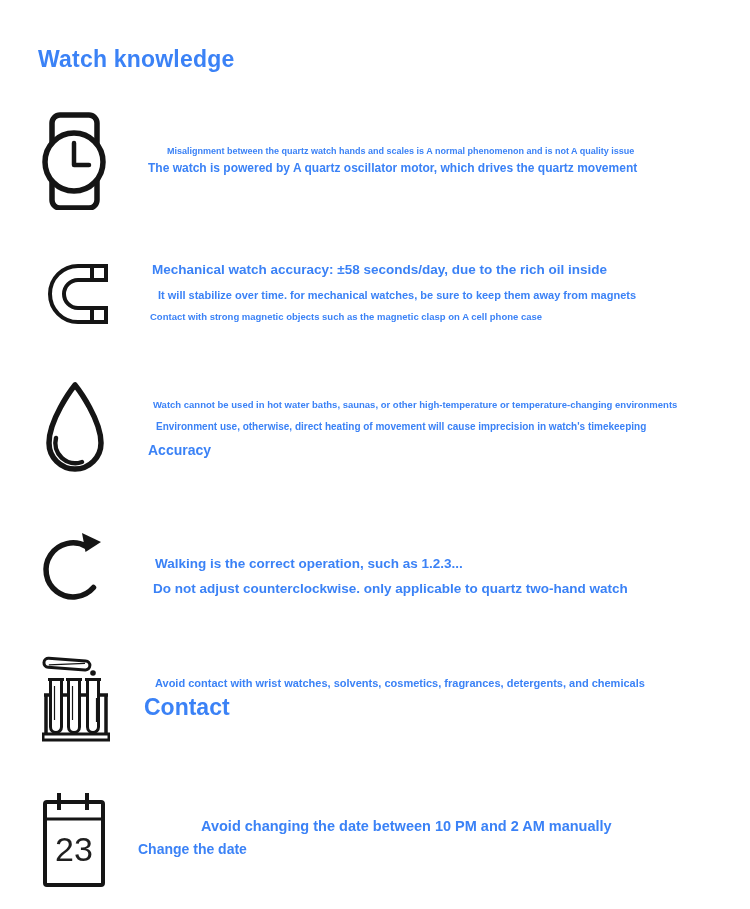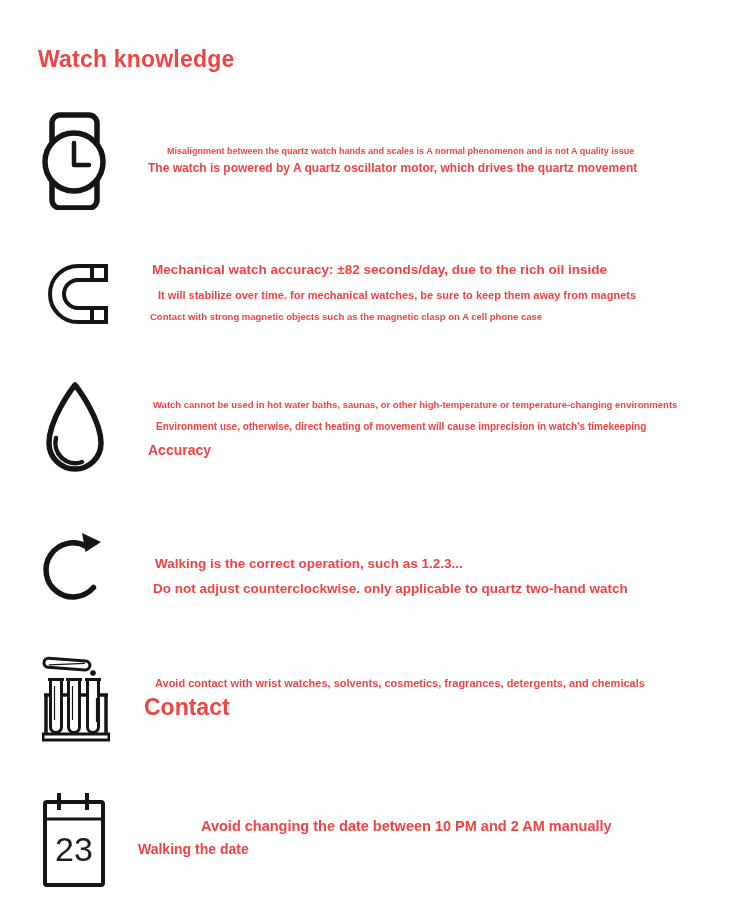--- a/index.html
+++ b/index.html
@@ -1,18 +1,18 @@
 <!DOCTYPE html>
 <html><head>
 <meta charset="utf-8">
 <style>
   html,body{margin:0;padding:0;background:#fff;}
   .page{
     position:relative;width:750px;height:909px;background:#ffffff;
-    font-family:"Liberation Sans",sans-serif;color:#ef4444;overflow:hidden;
+    font-family:"Liberation Sans",sans-serif;color:#3b82f6;overflow:hidden;
   }
   .page-title{
     position:absolute;left:38px;top:31px;font-size:23px;font-weight:700;
     letter-spacing:.2px;white-space:nowrap;
   }
   .line{position:absolute;white-space:nowrap;font-weight:700;line-height:1.15;}
   .icon{position:absolute;}
   .icon svg{display:block;width:100%;height:100%;}
   
   .ic-watch{left:40px;top:110px;width:66px;height:100px;}
@@ -59,21 +59,21 @@
   <div class="line s1l1">Misalignment between the quartz watch hands and scales is A normal phenomenon and is not A quality issue</div>
   <div class="line s1l2">The watch is powered by A quartz oscillator motor, which drives the quartz movement</div>
 
   <span class="icon ic-magnet">
     <svg viewBox="0 0 62 62" stroke="#151515" fill="#ffffff">
       <path d="M44 3 L44 17 L30 17 A14 14 0 0 0 30 45 L44 45 L44 59 L30 59 A28 28 0 0 1 30 3 Z" stroke-width="4"></path>
       <rect x="44" y="3" width="14" height="14" stroke-width="4"></rect>
       <rect x="44" y="45" width="14" height="14" stroke-width="4"></rect>
     </svg>
   </span>
-  <div class="line s2l1">Mechanical watch accuracy: ±82 seconds/day, due to the rich oil inside</div>
+  <div class="line s2l1">Mechanical watch accuracy: ±58 seconds/day, due to the rich oil inside</div>
   <div class="line s2l2">It will stabilize over time. for mechanical watches, be sure to keep them away from magnets</div>
   <div class="line s2l3">Contact with strong magnetic objects such as the magnetic clasp on A cell phone case</div>
 
   <span class="icon ic-drop">
     <svg viewBox="0 0 66 98" stroke="#151515" fill="none">
       <path d="M33 5 C29 10 7 40 7 63 A26 26 0 0 0 59 63 C59 40 37 10 33 5 Z" stroke-width="5.5" stroke-linejoin="round"></path>
       <path d="M14 58 A20 20 0 0 0 40 82" stroke-width="4.5" stroke-linecap="round"></path>
     </svg>
   </span>
   <div class="line s3l1">Watch cannot be used in hot water baths, saunas, or other high-temperature or temperature-changing environments</div>
@@ -117,15 +117,15 @@
   <span class="icon ic-cal">
     <svg viewBox="0 0 64 98" stroke="#151515" fill="none">
       <rect x="3" y="12" width="58" height="83" rx="2" fill="#ffffff" stroke-width="4"></rect>
       <line x1="3" y1="29" x2="61" y2="29" stroke-width="3"></line>
       <line x1="17" y1="3" x2="17" y2="20" stroke-width="4"></line>
       <line x1="45" y1="3" x2="45" y2="20" stroke-width="4"></line>
       <text x="32" y="71" text-anchor="middle" font-size="34" fill="#1f1f1f" stroke="none" font-family="&quot;Liberation Sans&quot;, sans-serif">23</text>
     </svg>
   </span>
   <div class="line s6l1">Avoid changing the date between 10 PM and 2 AM manually</div>
-  <div class="line s6l2">Walking the date</div>
+  <div class="line s6l2">Change the date</div>
 
 </div>
 
 </body></html>

